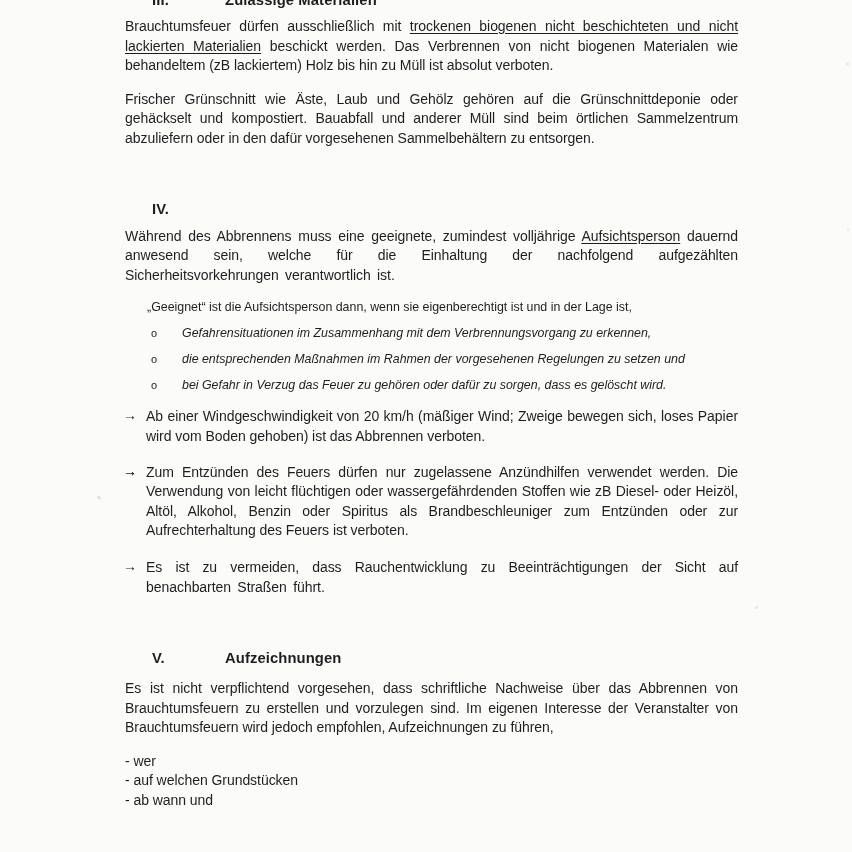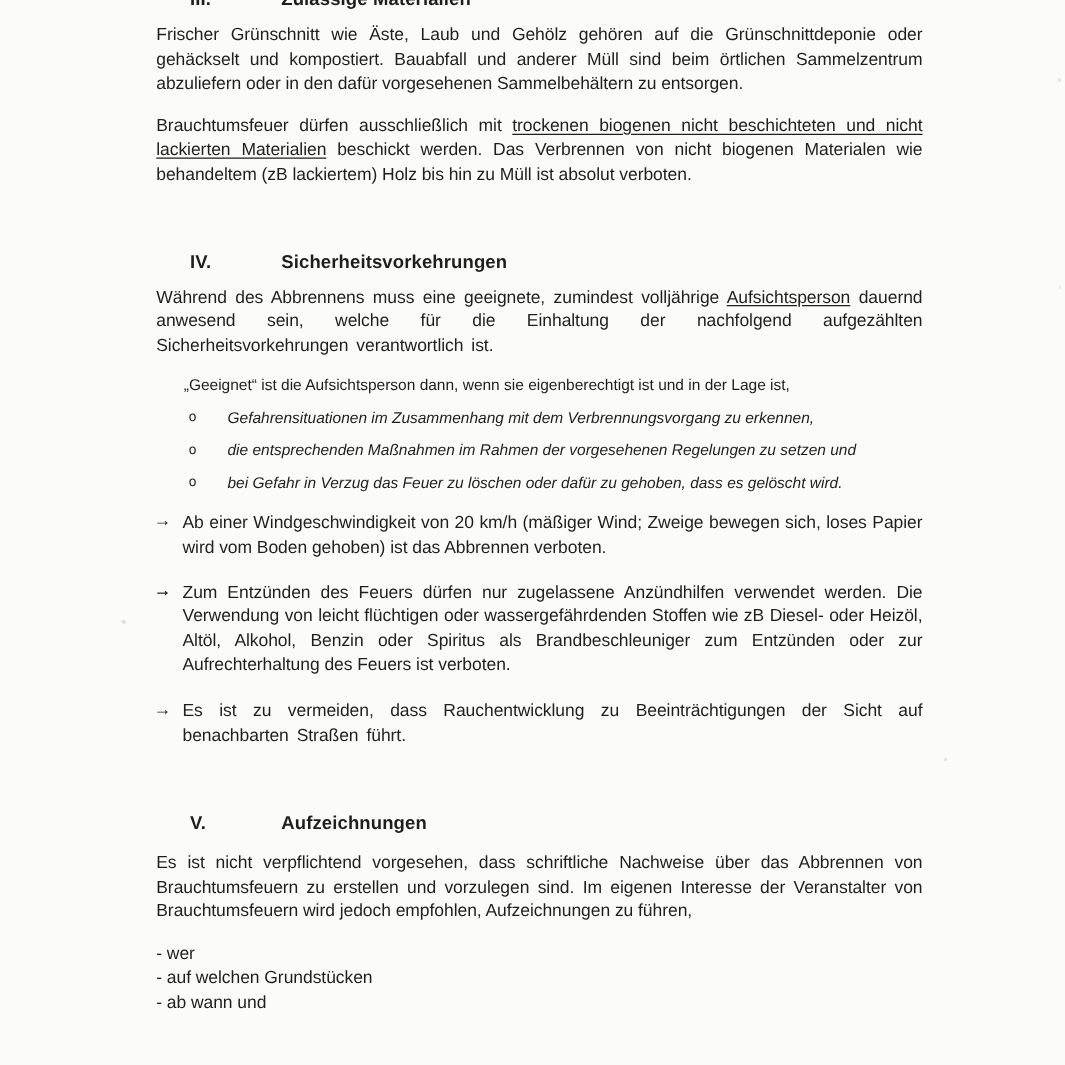--- a/index.html
+++ b/index.html
@@ -107,44 +107,43 @@
 <body>
 
 <div class="page">
   <div class="content">
 
     <div class="heading heading-3">
       <span class="h-num">III.</span>
       <span class="h-title">Zulässige Materialien</span>
     </div>
 
+    <p class="para para-1"><span>Brauchtumsfeuer dürfen ausschließlich mit </span><span class="u">trockenen biogenen nicht beschichteten und nicht lackierten Materialien</span><span> beschickt werden. Das Verbrennen von nicht biogenen Materialen wie behandeltem (zB lackiertem) Holz bis hin zu Müll ist absolut verboten.</span></p>
+
     <p class="para para-2">Frischer Grünschnitt wie Äste, Laub und Gehölz gehören auf die Grünschnittdeponie oder gehäckselt und kompostiert. Bauabfall und anderer Müll sind beim örtlichen Sammelzentrum abzuliefern oder in den dafür vorgesehenen Sammelbehältern zu entsorgen.</p>
-
-    <p class="para para-1"><span>Brauchtumsfeuer dürfen ausschließlich mit </span><span class="u">trockenen biogenen nicht beschichteten und nicht lackierten Materialien</span><span> beschickt werden. Das Verbrennen von nicht biogenen Materialen wie behandeltem (zB lackiertem) Holz bis hin zu Müll ist absolut verboten.</span></p>
 
     <div class="heading heading-4">
       <span class="h-num">IV.</span>
-      <span class="h-title">Sicherheitsvorkehrungen</span>
     </div>
 
     <p class="para para-iv"><span>Während des Abbrennens muss eine geeignete, zumindest volljährige </span><span class="u">Aufsichtsperson</span><span> dauernd anwesend sein, welche für die Einhaltung der nachfolgend aufgezählten Sicherheitsvorkehrungen verantwortlich ist.</span></p>
 
     <div class="note-intro">„Geeignet“ ist die Aufsichtsperson dann, wenn sie eigenberechtigt ist und in der Lage ist,</div>
 
     <div class="note-bullet">
       <span class="nb-marker">o</span>
       <span class="nb-text">Gefahrensituationen im Zusammenhang mit dem Verbrennungsvorgang zu erkennen,</span>
     </div>
     <div class="note-bullet">
       <span class="nb-marker">o</span>
       <span class="nb-text">die entsprechenden Maßnahmen im Rahmen der vorgesehenen Regelungen zu setzen und</span>
     </div>
     <div class="note-bullet">
       <span class="nb-marker">o</span>
-      <span class="nb-text">bei Gefahr in Verzug das Feuer zu löschen oder dafür zu gehoben, dass es gelöscht wird.</span>
+      <span class="nb-text">bei Gefahr in Verzug das Feuer zu gehören oder dafür zu sorgen, dass es gelöscht wird.</span>
     </div>
 
     <div class="rule rule-1">
       <span class="rule-marker">→</span>
       <span class="rule-text">Ab einer Windgeschwindigkeit von 20 km/h (mäßiger Wind; Zweige bewegen sich, loses Papier wird vom Boden gehoben) ist das Abbrennen verboten.</span>
     </div>
     <div class="rule rule-2">
       <span class="rule-marker">→</span>
     </div>
     <div class="rule rule-3">

